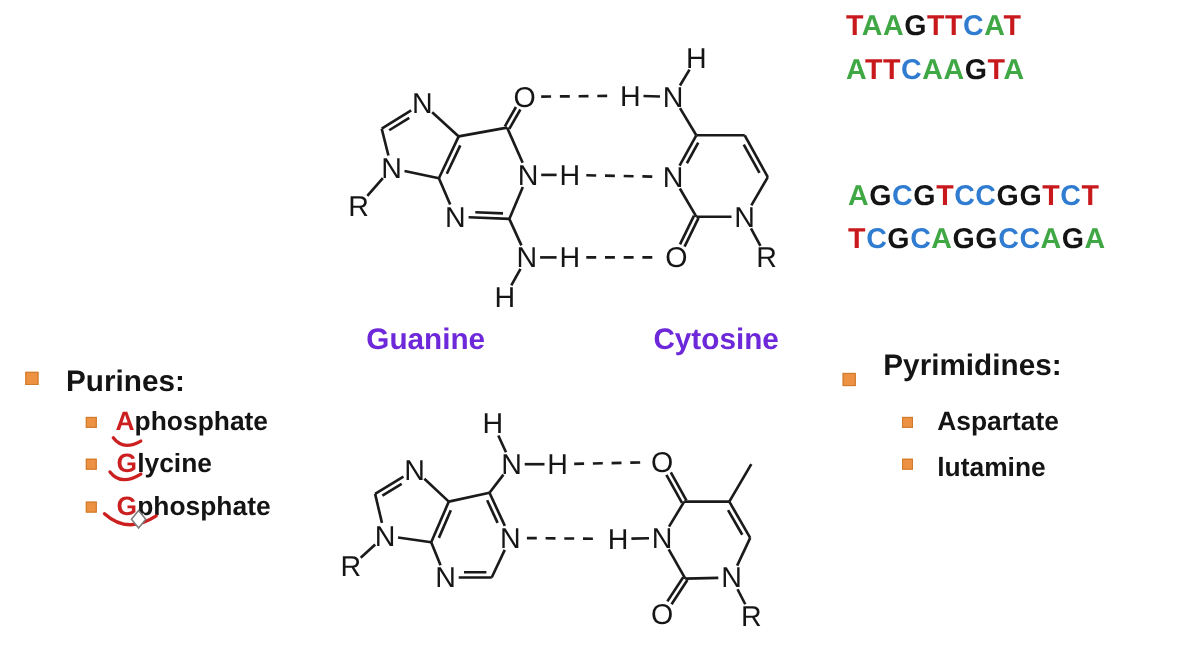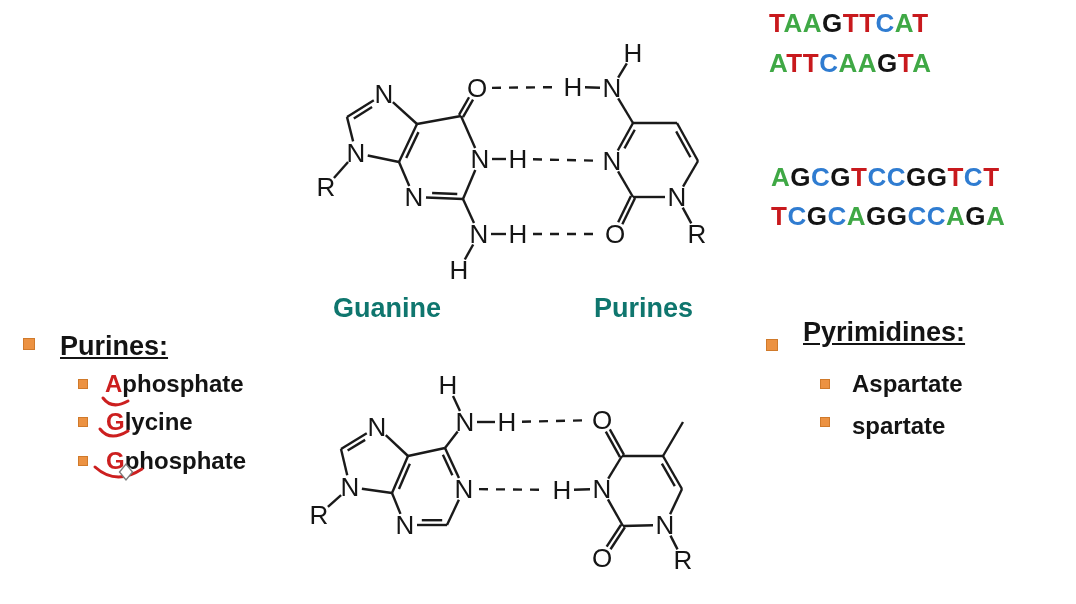--- a/index.html
+++ b/index.html
@@ -1,37 +1,37 @@
 <!DOCTYPE html>
 <html><head>
 <meta charset="utf-8">
 <style>
   html,body{margin:0;padding:0;}
   body{width:1076px;height:604px;background:#ffffff;overflow:hidden;position:relative;
        font-family:"Liberation Sans",sans-serif;}
   .seq-row{position:absolute;font:700 26px "Liberation Sans",sans-serif;letter-spacing:0.5px;white-space:pre;line-height:1;}
-  .mol-label{position:absolute;font:700 27px "Liberation Sans",sans-serif;color:#0f766e;line-height:1;}
-  .list-title{position:absolute;font:700 27px "Liberation Sans",sans-serif;color:#141414;line-height:1;text-decoration:underline;}
+  .mol-label{position:absolute;font:700 27px "Liberation Sans",sans-serif;color:#6d28d9;line-height:1;}
+  .list-title{position:absolute;font:700 27px "Liberation Sans",sans-serif;color:#141414;line-height:1;}
   .sub-item{position:absolute;font:700 24px "Liberation Sans",sans-serif;color:#141414;line-height:1;}
   .sub-line{line-height:32px;}
   .bullet{position:absolute;width:12px;height:12px;background:#EC9242;border:1px solid #D07A2B;box-sizing:border-box;}
   .bullet.sub{width:10px;height:10px;}
   #overlay{position:absolute;left:0;top:0;pointer-events:none;}
   .atom{font:400 26px "Liberation Sans",sans-serif;fill:#151515;}
 </style>
 </head>
 <body>
 
 <div id="seq1" class="seq-row" style="left:769px;top:10px;"><span style="color: rgb(200, 25, 29);">T</span><span style="color: rgb(63, 168, 69);">A</span><span style="color: rgb(63, 168, 69);">A</span><span style="color: rgb(20, 20, 20);">G</span><span style="color: rgb(200, 25, 29);">T</span><span style="color: rgb(200, 25, 29);">T</span><span style="color: rgb(47, 124, 209);">C</span><span style="color: rgb(63, 168, 69);">A</span><span style="color: rgb(200, 25, 29);">T</span></div>
 <div id="seq2" class="seq-row" style="left:769px;top:50px;"><span style="color: rgb(63, 168, 69);">A</span><span style="color: rgb(200, 25, 29);">T</span><span style="color: rgb(200, 25, 29);">T</span><span style="color: rgb(47, 124, 209);">C</span><span style="color: rgb(63, 168, 69);">A</span><span style="color: rgb(63, 168, 69);">A</span><span style="color: rgb(20, 20, 20);">G</span><span style="color: rgb(200, 25, 29);">T</span><span style="color: rgb(63, 168, 69);">A</span></div>
 <div id="seq3" class="seq-row" style="left:771px;top:164px;"><span style="color: rgb(63, 168, 69);">A</span><span style="color: rgb(20, 20, 20);">G</span><span style="color: rgb(47, 124, 209);">C</span><span style="color: rgb(20, 20, 20);">G</span><span style="color: rgb(200, 25, 29);">T</span><span style="color: rgb(47, 124, 209);">C</span><span style="color: rgb(47, 124, 209);">C</span><span style="color: rgb(20, 20, 20);">G</span><span style="color: rgb(20, 20, 20);">G</span><span style="color: rgb(200, 25, 29);">T</span><span style="color: rgb(47, 124, 209);">C</span><span style="color: rgb(200, 25, 29);">T</span></div>
 <div id="seq4" class="seq-row" style="left:771px;top:203px;"><span style="color: rgb(200, 25, 29);">T</span><span style="color: rgb(47, 124, 209);">C</span><span style="color: rgb(20, 20, 20);">G</span><span style="color: rgb(47, 124, 209);">C</span><span style="color: rgb(63, 168, 69);">A</span><span style="color: rgb(20, 20, 20);">G</span><span style="color: rgb(20, 20, 20);">G</span><span style="color: rgb(47, 124, 209);">C</span><span style="color: rgb(47, 124, 209);">C</span><span style="color: rgb(63, 168, 69);">A</span><span style="color: rgb(20, 20, 20);">G</span><span style="color: rgb(63, 168, 69);">A</span></div>
 
 <div class="mol-label" style="left:333px;top:295px;">Guanine</div>
-<div class="mol-label" style="left:594px;top:295px;">Purines</div>
+<div class="mol-label" style="left:594px;top:295px;">Cytosine</div>
 
 <div class="bullet" style="left: 23px; top: 338px; background: rgb(236, 146, 66);"></div>
 <div class="list-title" style="left:60px;top:333px;">Purines:</div>
 
 <div class="bullet sub" style="left: 78px; top: 379px; background: rgb(236, 146, 66);"></div>
 <div class="sub-item" style="left:105px;top:372px;"><span class="lead" style="color: rgb(204, 31, 31);">A</span><span>phosphate</span></div>
 
 <div class="bullet sub" style="left: 78px; top: 417px; background: rgb(236, 146, 66);"></div>
 <div class="sub-item" style="left:106px;top:410px;"><span class="lead" style="color: rgb(204, 31, 31);">G</span><span>lycine</span></div>
 
@@ -39,21 +39,21 @@
 <div class="sub-item" style="left:106px;top:449px;"><span class="lead" style="color: rgb(204, 31, 31);">G</span><span>phosphate</span></div>
 
 <div class="bullet" style="left: 766px; top: 339px; background: rgb(236, 146, 66);"></div>
 <div class="list-title" style="left:803px;top:319px;">Pyrimidines:</div>
 
 <div class="bullet sub" style="left: 820px; top: 379px; background: rgb(236, 146, 66);"></div>
 <div class="sub-item" style="left:852px;top:372px;">Aspartate</div>
 
 <div class="bullet sub" style="left: 820px; top: 417px; background: rgb(236, 146, 66);"></div>
 <div class="sub-item" style="left:852px;top:410px;">
-  <div class="sub-line">spartate</div>
+  <div class="sub-line">lutamine</div>
 </div>
 
 <svg id="overlay" width="1076" height="604" viewBox="0 0 1076 604">
   <g id="mol-gc">
       <line x1="373.80857609653145" y1="100.33520945350746" x2="347" y2="117" stroke="#1a1a1a" stroke-width="2.4"></line>
       <line x1="372.05328770248946" y1="107.07814550233368" x2="353.823455956848" y2="118.41020307394861" stroke="#1a1a1a" stroke-width="2.4"></line>
       <line x1="347" y1="117" x2="353.089572499564" y2="141.35828999825603" stroke="#1a1a1a" stroke-width="2.4"></line>
       <line x1="367.74548750303444" y1="155.45835784947232" x2="399" y2="162" stroke="#1a1a1a" stroke-width="2.4"></line>
       <line x1="399" y1="162" x2="417" y2="124" stroke="#1a1a1a" stroke-width="2.4"></line>
       <line x1="406.21794162668897" y1="157.9748144547474" x2="418.457941626689" y2="132.1348144547474" stroke="#1a1a1a" stroke-width="2.4"></line>

